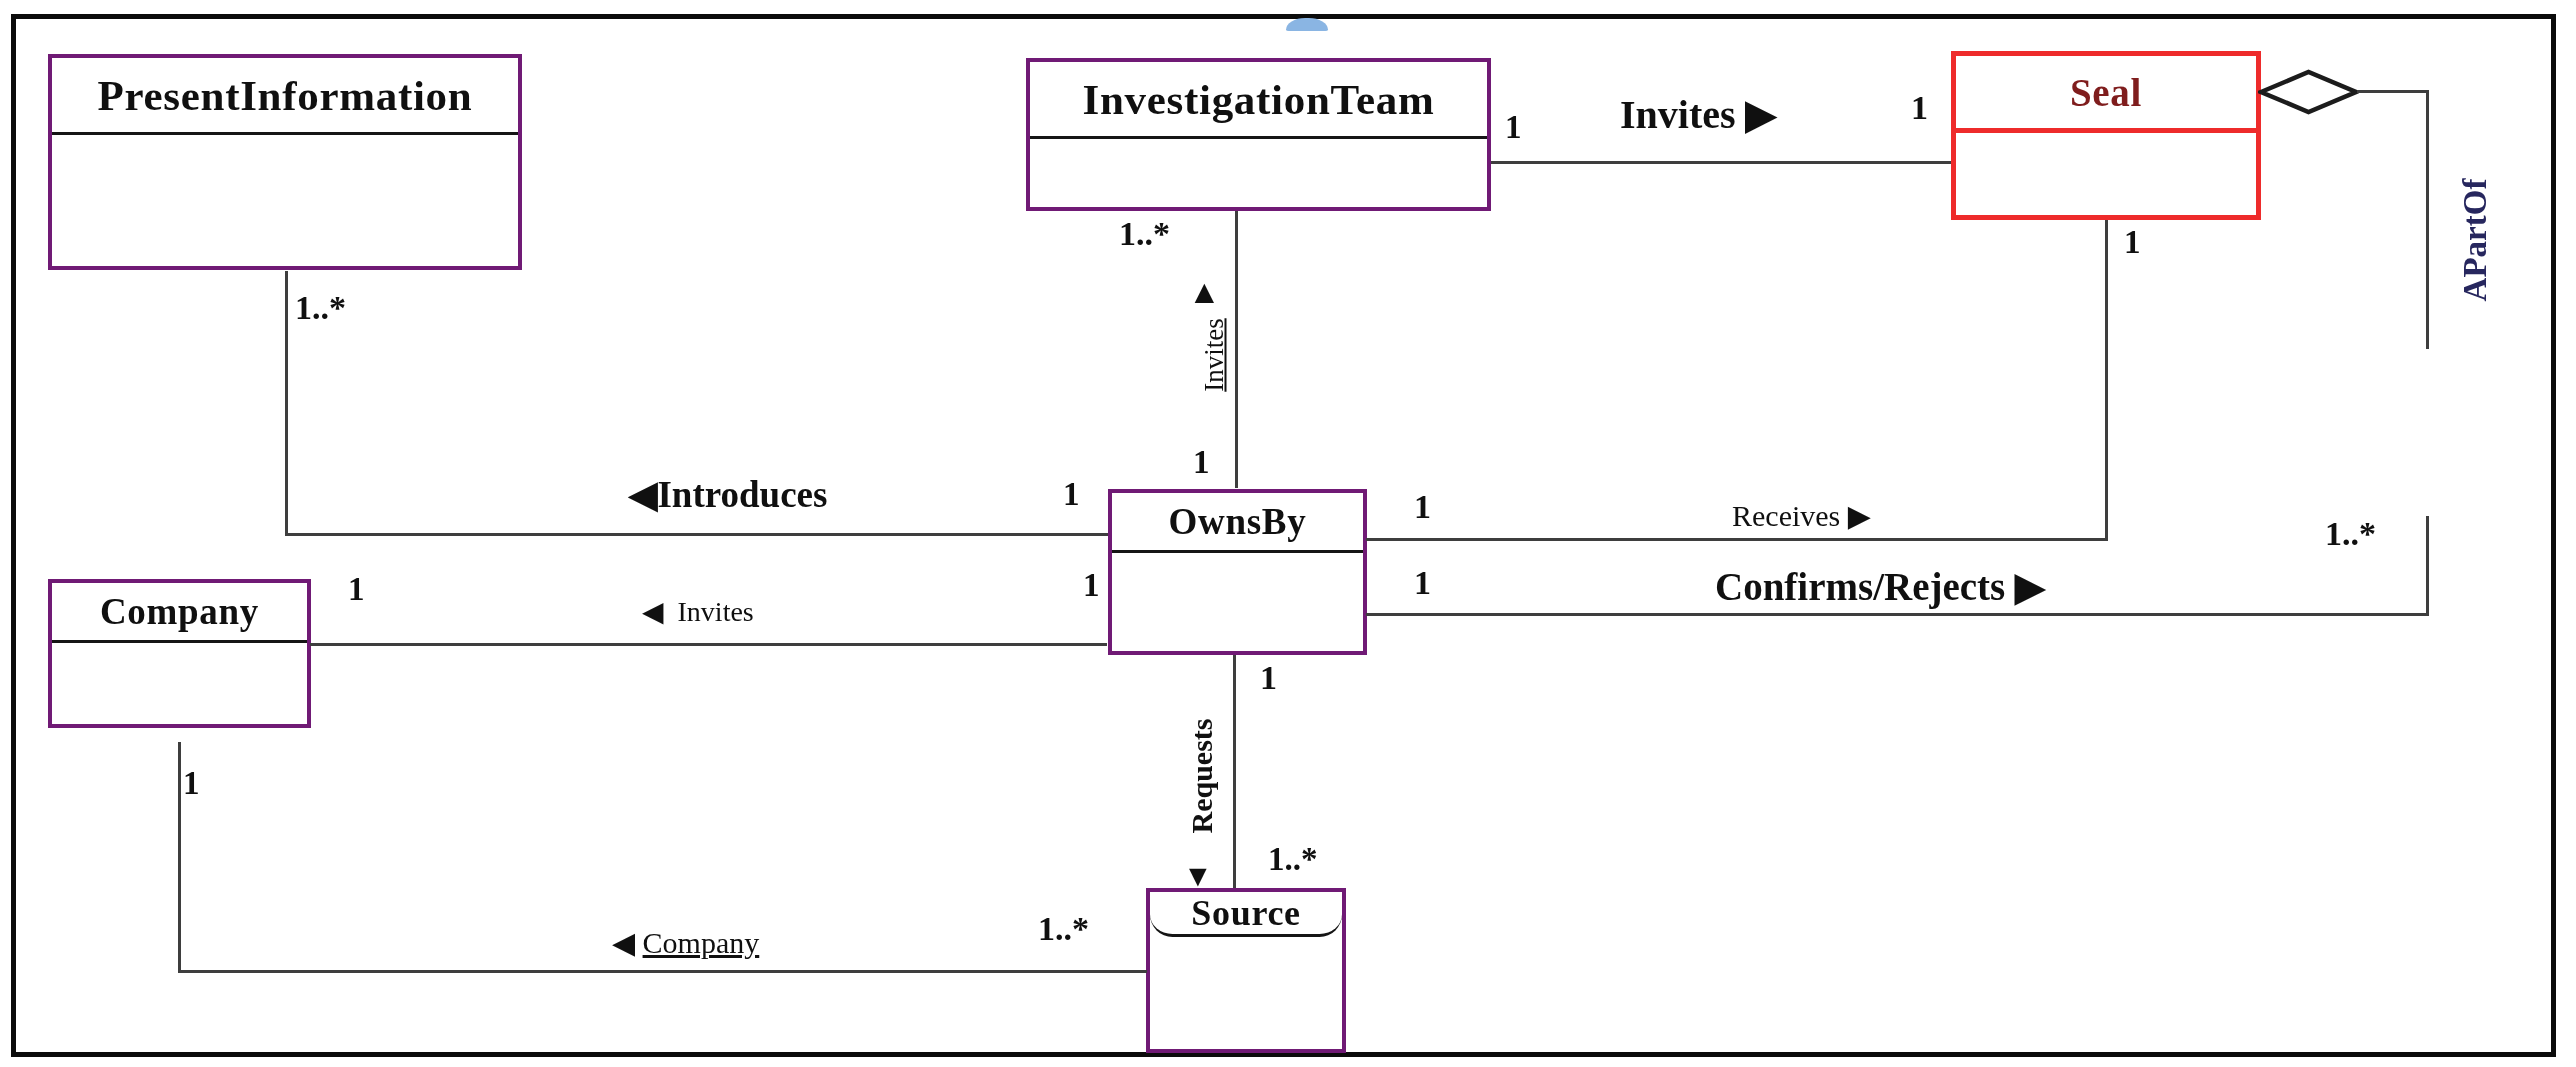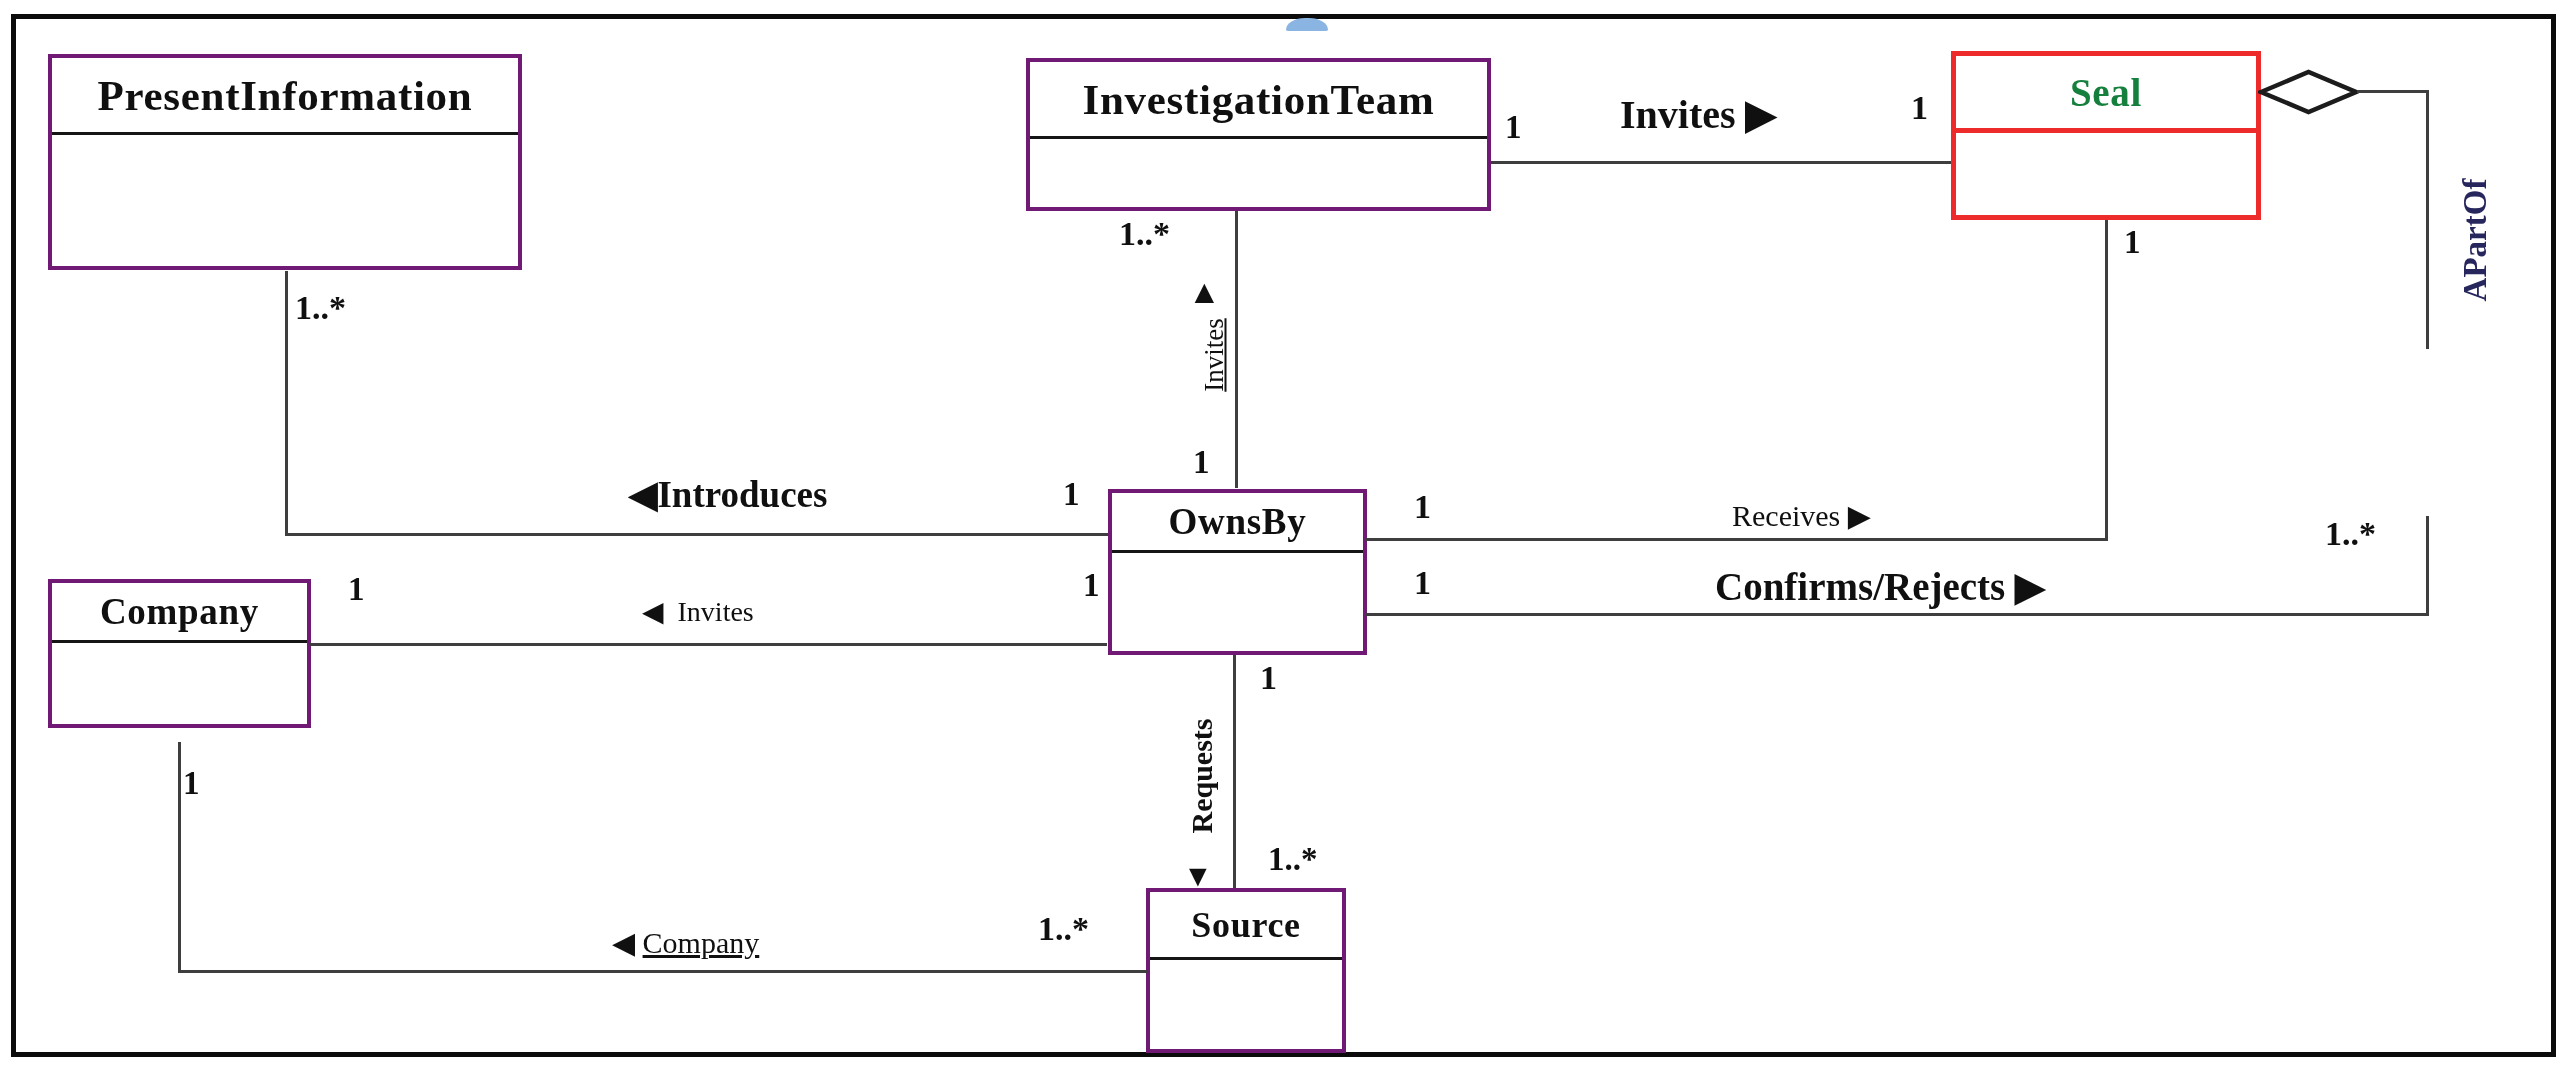--- a/index.html
+++ b/index.html
@@ -4,21 +4,21 @@
 <style>
   html,body{margin:0;padding:0;background:#ffffff;}
   #canvas{position:relative;width:2576px;height:1068px;background:#ffffff;overflow:hidden;
           font-family:"Liberation Serif", serif;color:#101010;}
   .frame{position:absolute;left:11.2px;top:14px;width:2545px;height:1043px;border:5.2px solid #0b0b0b;box-sizing:border-box;}
   .cls{position:absolute;border:4px solid #701a75;background:#fff;box-sizing:border-box;}
   .cls .title{display:flex;align-items:center;justify-content:center;border-bottom:3px solid #151515;
               box-sizing:border-box;font-weight:bold;letter-spacing:0.7px;}
   .cls .body{width:100%;}
   .cls.red{border:5.2px solid #ee2b2b;}
-  .cls.red .title{border-bottom:5.2px solid #ee2b2b;color:#15803d;}
+  .cls.red .title{border-bottom:5.2px solid #ee2b2b;color:#7f1d1d;}
   .lineh{position:absolute;height:3px;background:#3e3e3e;}
   .linev{position:absolute;width:3px;background:#3e3e3e;}
   .mult{position:absolute;font-weight:bold;white-space:nowrap;}
   .lbl{position:absolute;white-space:nowrap;}
   .vert{position:absolute;transform:translate(-50%,-50%) rotate(-90deg);transform-origin:center;white-space:nowrap;}
   .b{font-weight:bold;}
   .u{text-decoration:underline;}
   .blob{position:absolute;left:1286px;top:18px;width:42px;height:12.7px;background:#8ab5e3;
         border-radius:21px 21px 3px 3px / 12.7px 12.7px 1.5px 1.5px;}
 </style>
@@ -50,21 +50,21 @@
     <div class="title" style="height:60px;font-size:37px;">OwnsBy</div>
     <div class="body"></div>
   </div>
 
   <div class="cls" style="left:48px;top:579px;width:263px;height:149px;">
     <div class="title" style="height:60px;font-size:37px;">Company</div>
     <div class="body"></div>
   </div>
 
   <div class="cls" style="left:1146px;top:888px;width:200px;height:165px;">
-    <div class="title" style="height:68px;font-size:36px;">Source</div>
+    <div class="title" style="height:45px;font-size:36px;border-radius:24px;">Source</div>
     <div class="body"></div>
   </div>
 
   <div class="linev" style="left:285px;top:271px;height:264px;"></div>
   <div class="lineh" style="left:285px;top:533px;width:823px;"></div>
 
   <div class="linev" style="left:1235px;top:211px;height:277px;"></div>
 
   <div class="lineh" style="left:1491px;top:161px;width:460px;"></div>
 

